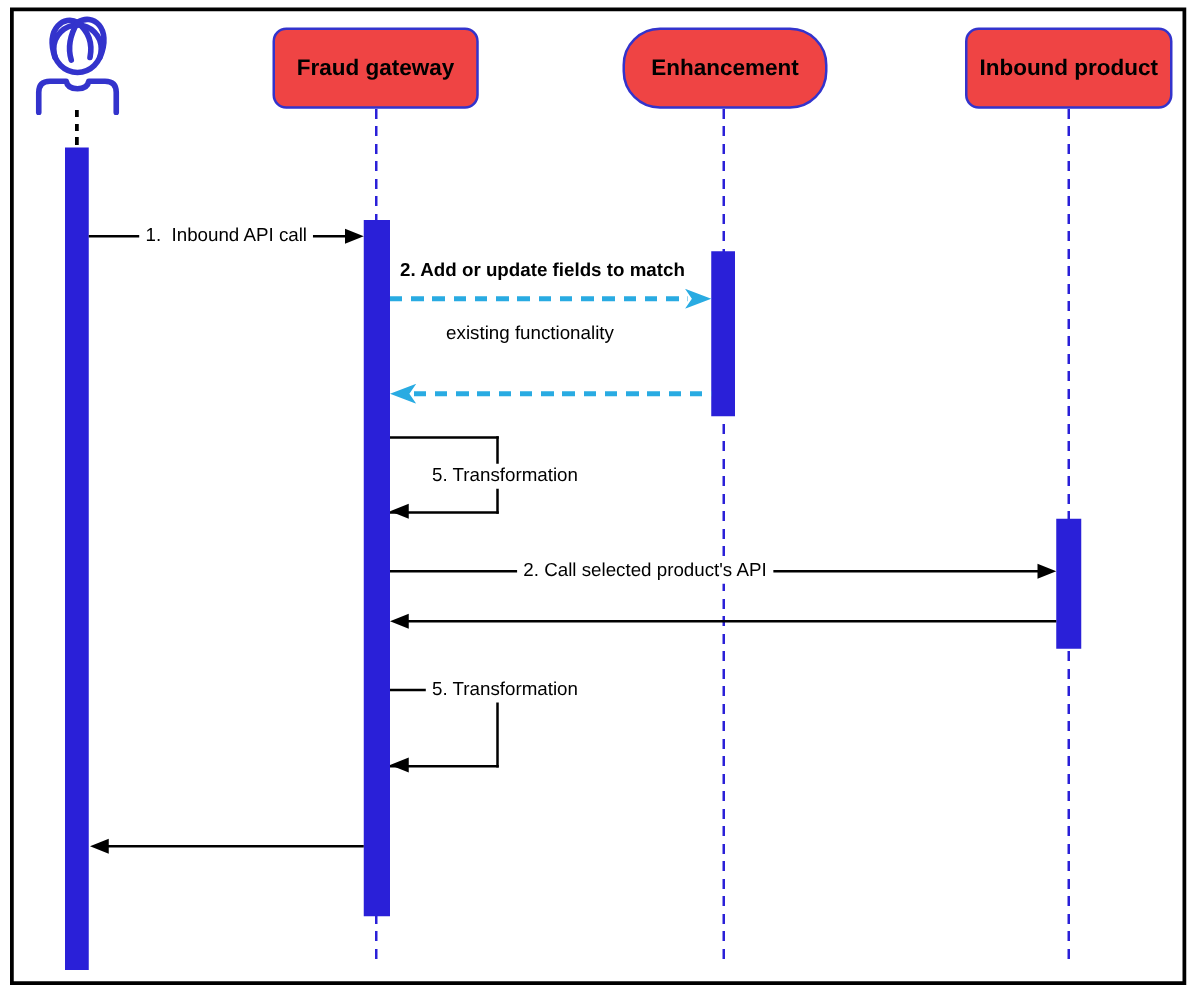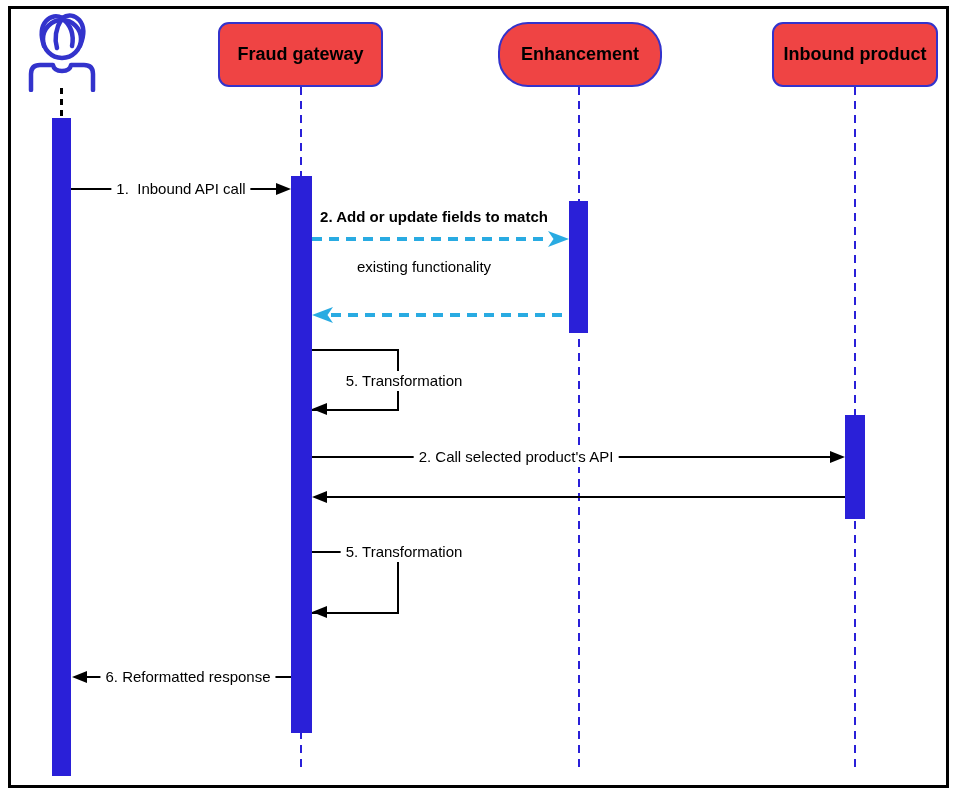--- a/index.html
+++ b/index.html
@@ -106,14 +106,13 @@
 
   <div class="hline" style="left:324px;top:496px;width:521px;"></div>
   <div class="ah left" style="left:312px;top:491px;"></div>
 
   <div class="loop" style="left:312px;top:551px;width:87px;height:63px;"></div>
   <div class="ah left" style="left:312px;top:606px;"></div>
   <div class="msg-label" style="left:404px;top:552px;">5. Transformation</div>
 
   <div class="hline" style="left:84px;top:676px;width:207px;"></div>
   <div class="ah left" style="left:72px;top:671px;"></div>
-  <div class="msg-label" style="left:188px;top:677px;">6. Reformatted response</div>
 </div>
 
 </body></html>

